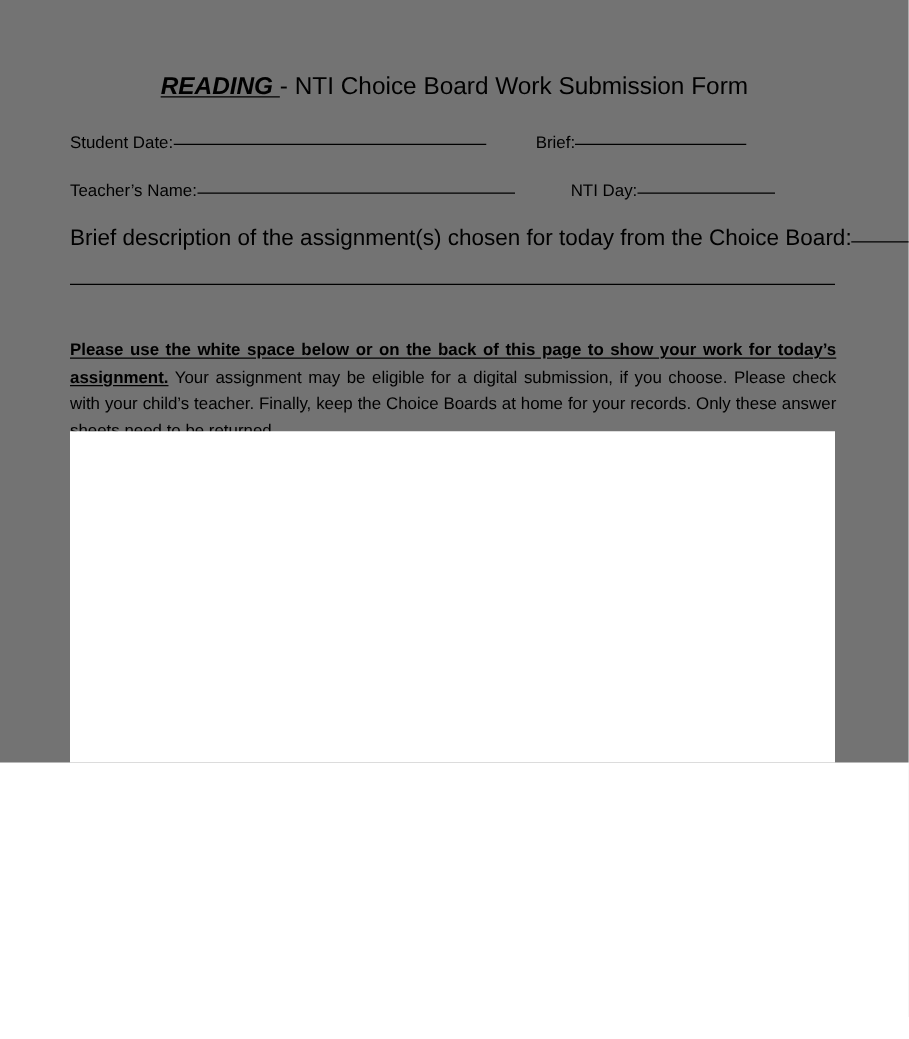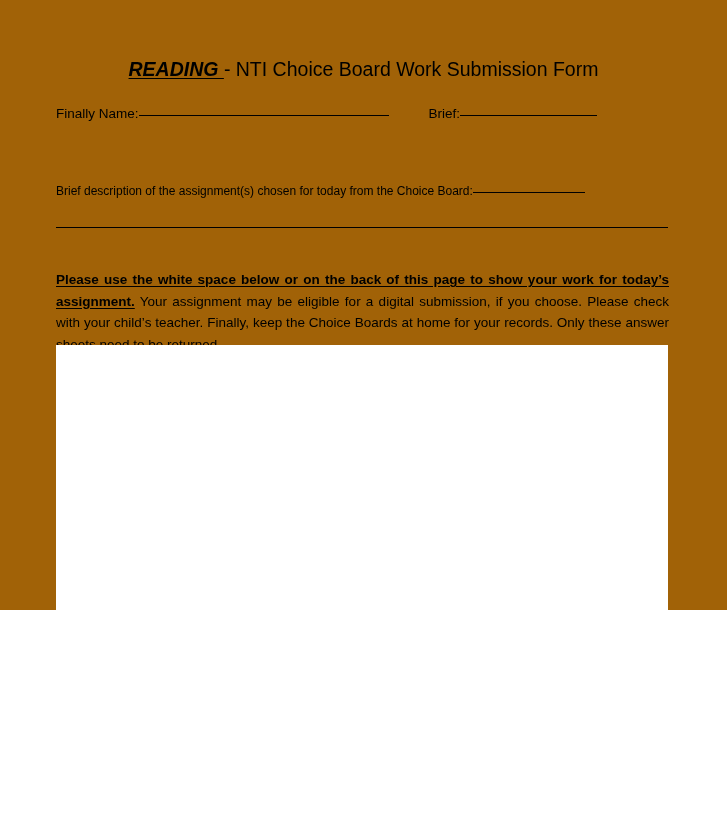--- a/index.html
+++ b/index.html
@@ -12,21 +12,21 @@
     height: 831px;
     font-family: "Liberation Sans", sans-serif;
     color: #000000;
     -webkit-font-smoothing: antialiased;
   }
 
   .page {
     position: relative;
     width: 727px;
     height: 610px;
-    background: #a16207;
+    background: #737373;
     overflow: hidden;
   }
 
   
   .doc-title {
     position: absolute;
     left: 0;
     top: 56px;
     width: 727px;
     text-align: center;
@@ -73,21 +73,21 @@
 
   .gap-student { display: inline-block; width: 40px; }
   .gap-teacher { display: inline-block; width: 45px; }
 
   
   .desc-row {
     position: absolute;
     left: 56px;
     top: 181px;
     width: 612px;
-    font-size: 12px;
+    font-size: 18px;
     line-height: 18px;
     white-space: nowrap;
   }
   .rule-desc { width: 112px; }
 
   
   .blank-rule {
     position: absolute;
     left: 56px;
     top: 213px;
@@ -127,23 +127,26 @@
 </head>
 <body>
 
 <div class="page">
 
   <div class="doc-title">
     <span class="title-subject">READING </span><span class="title-rest">- NTI Choice Board Work Submission Form</span>
   </div>
 
   <div class="field-row row-1">
-    <span class="field-label">Finally Name:</span><span class="fill-rule rule-student"></span><span class="gap-student"></span><span class="field-label">Brief:</span><span class="fill-rule rule-date"></span>
+    <span class="field-label">Student Date:</span><span class="fill-rule rule-student"></span><span class="gap-student"></span><span class="field-label">Brief:</span><span class="fill-rule rule-date"></span>
   </div>
 
+  <div class="field-row row-2">
+    <span class="field-label">Teacher’s Name:</span><span class="fill-rule rule-teacher"></span><span class="gap-teacher"></span><span class="field-label">NTI Day:</span><span class="fill-rule rule-ntiday"></span>
+  </div>
 
   <div class="desc-row">
     <span class="field-label">Brief description of the assignment(s) chosen for today from the Choice Board:</span><span class="fill-rule rule-desc"></span>
   </div>
 
   <div class="blank-rule"></div>
 
   <p class="instructions">
     <span class="emphasis">Please use the white space below or on the back of this page to show your work for today’s assignment.</span><span>  Your assignment may be eligible for a digital submission, if you choose.  Please check with your child’s teacher.   Finally, keep the Choice Boards at home for your records.  Only these answer sheets need to be returned.</span>
   </p>

